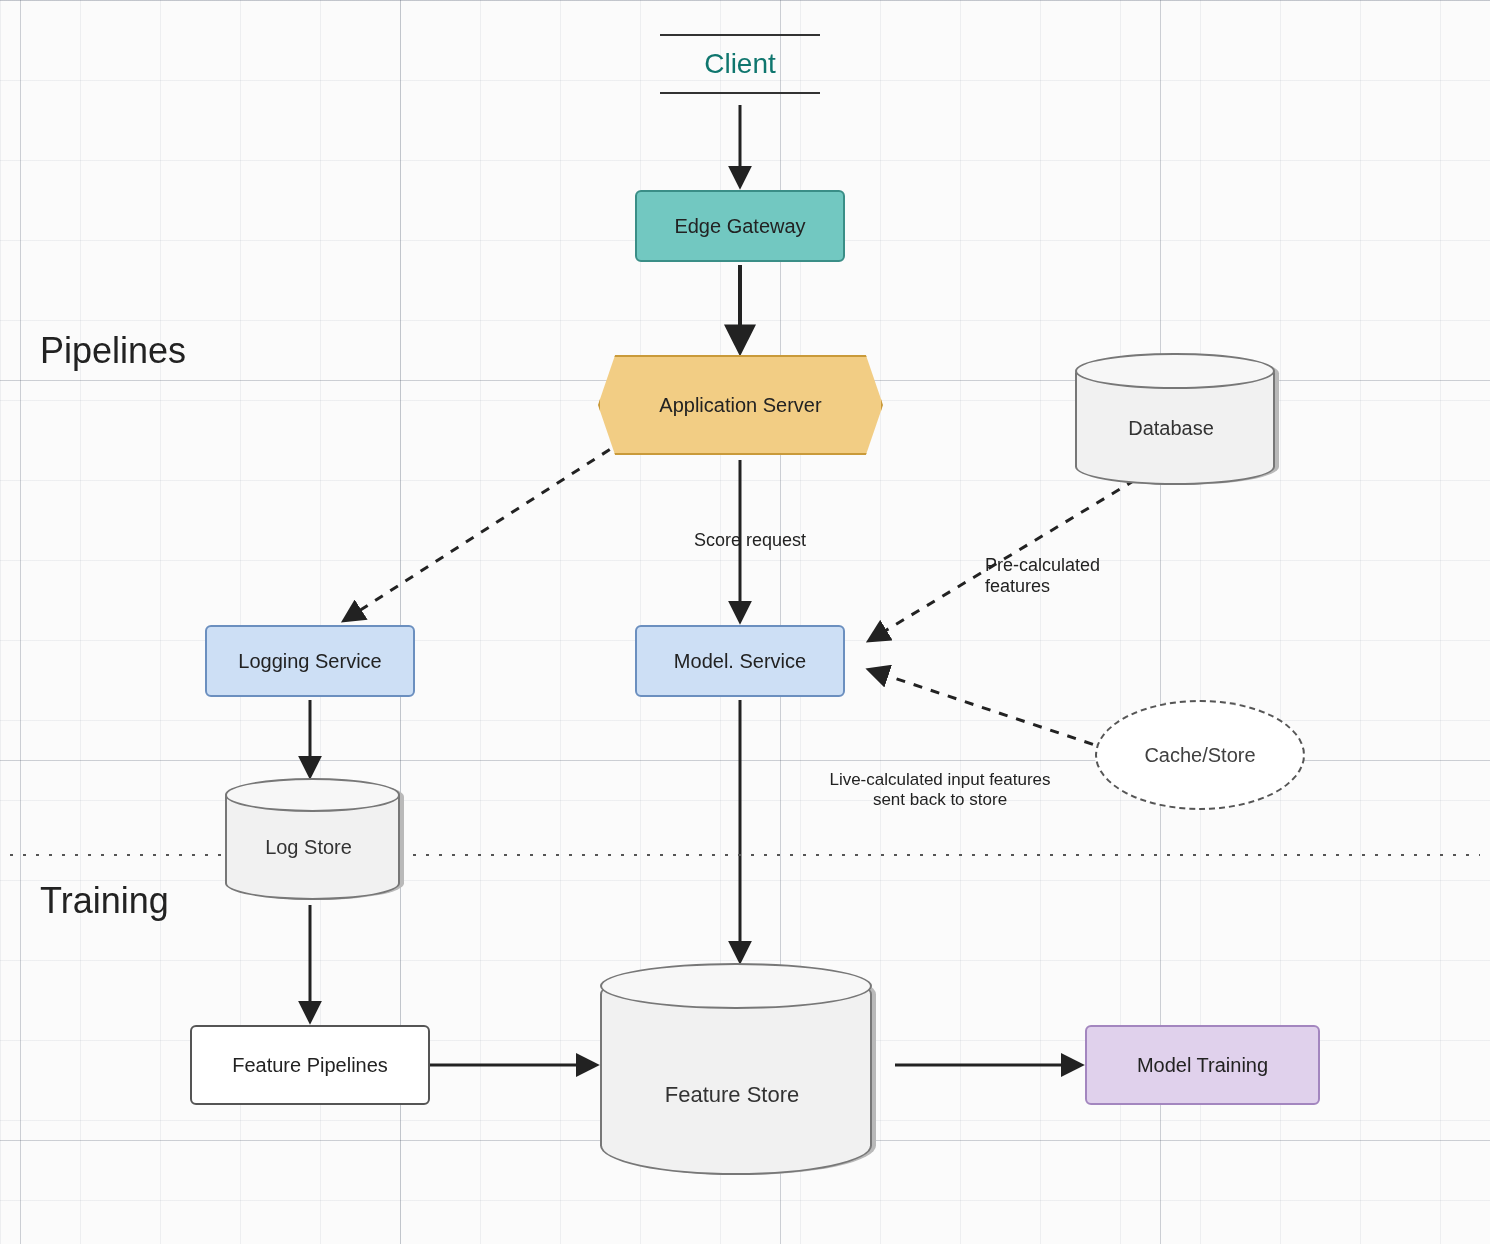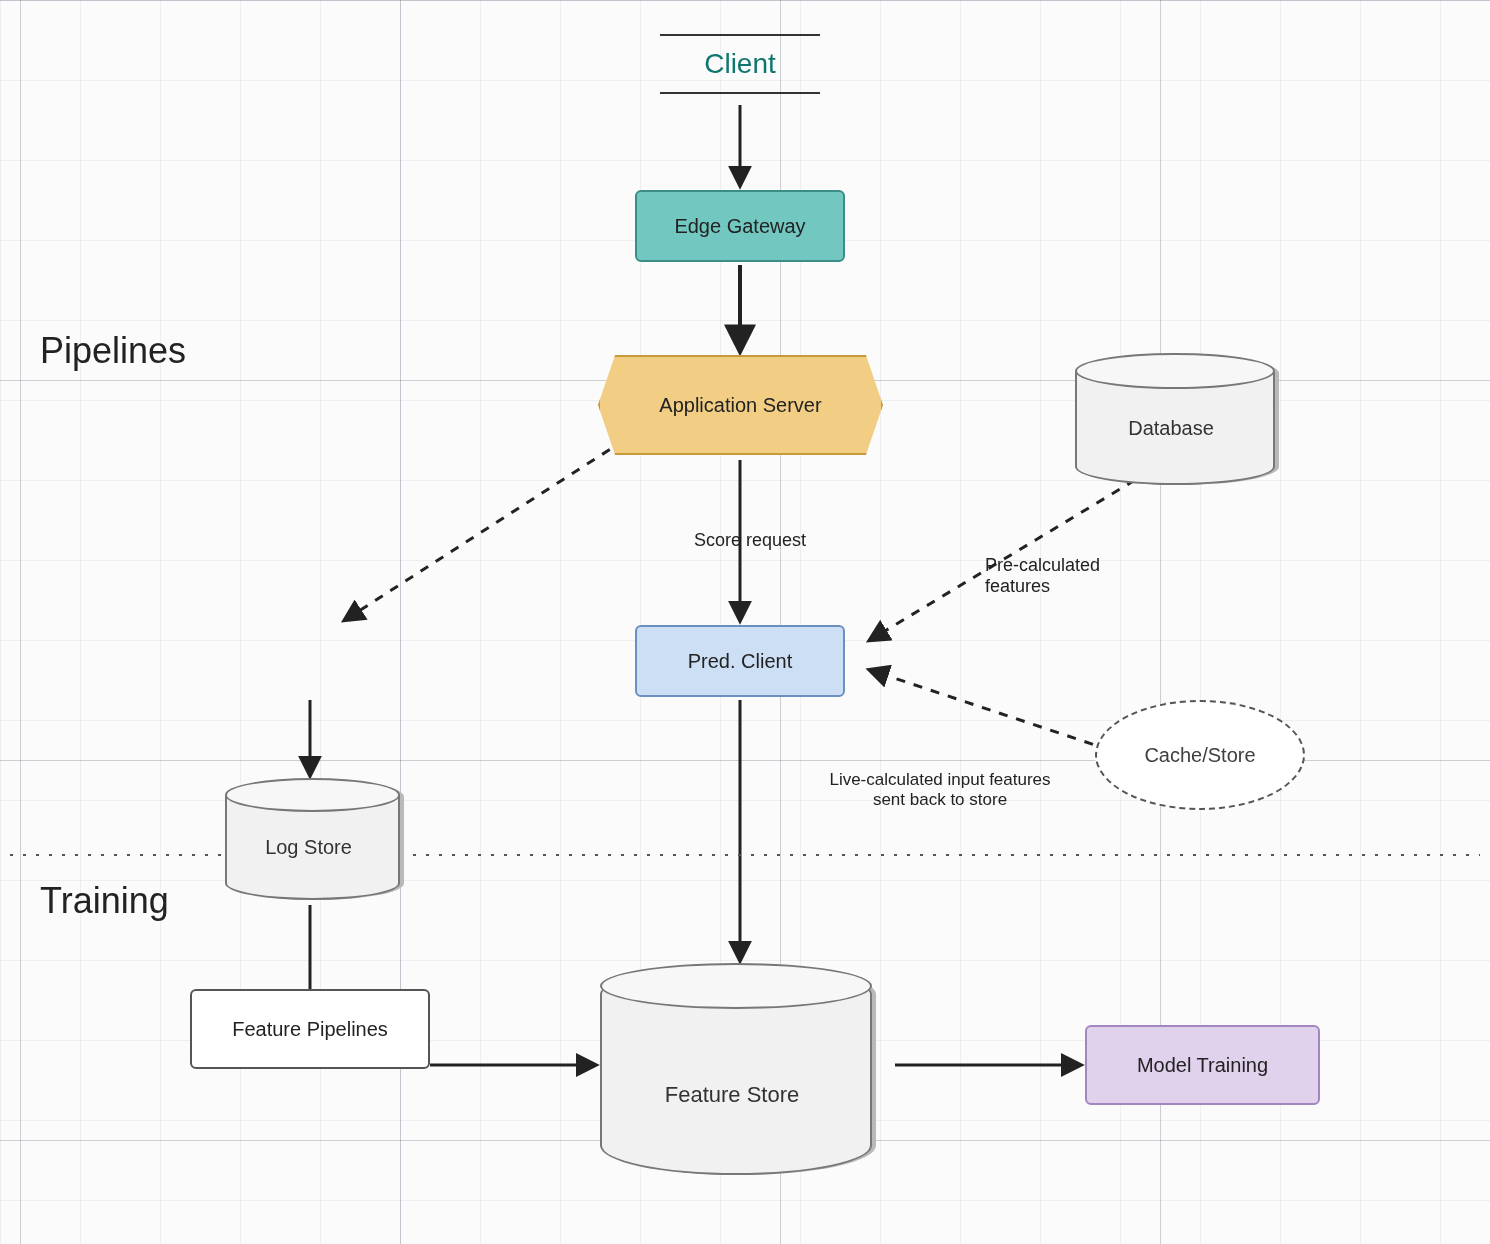--- a/index.html
+++ b/index.html
@@ -158,42 +158,45 @@
   </div>
 
   <div class="node rect teal" style="left:635px; top:190px; width:210px; height:72px;">
     <span>Edge Gateway</span>
   </div>
 
   <div class="node rect gold hex" style="left:598px; top:355px; width:285px; height:100px;">
     <span>Application Server</span>
   </div>
 
+  <div class="node rect blue" style="left:205px; top:625px; width:210px; height:72px;">
+    <span>Logging Service</span>
+  </div>
 
   <div class="node rect blue" style="left:635px; top:625px; width:210px; height:72px;">
-    <span>Pred. Client</span>
+    <span>Model. Service</span>
   </div>
 
   <div class="cylinder" style="left:1075px; top:355px; width:200px; height:130px;">
     <div class="body"></div>
       <div class="lid"></div>
     <div class="txt">Database</div>
   </div>
 
   <div class="cloud" style="left:1095px; top:700px; width:210px; height:110px;">
     <span>Cache/Store</span>
   </div>
 
   <div class="cylinder" style="left:225px; top:780px; width:175px; height:120px;padding-left:29px;">
     <div class="body"></div>
       <div class="lid"></div>
     <div class="txt">Log Store</div>
   </div>
 
-  <div class="node rect plain" style="left:190px; top:989px; width:240px; height:80px;">
+  <div class="node rect plain" style="left:190px; top:1025px; width:240px; height:80px;">
     <span>Feature Pipelines</span>
   </div>
 
   <div class="cylinder" style="left:600px; top:965px; width:272px; height:210px;">
     <div class="body"></div>
       <div class="lid" style="height:22%;"></div>
     <div class="txt" style="font-size:22px; top:62%;">Feature Store</div>
   </div>
 
   <div class="node rect purple" style="left:1085px; top:1025px; width:235px; height:80px;">

